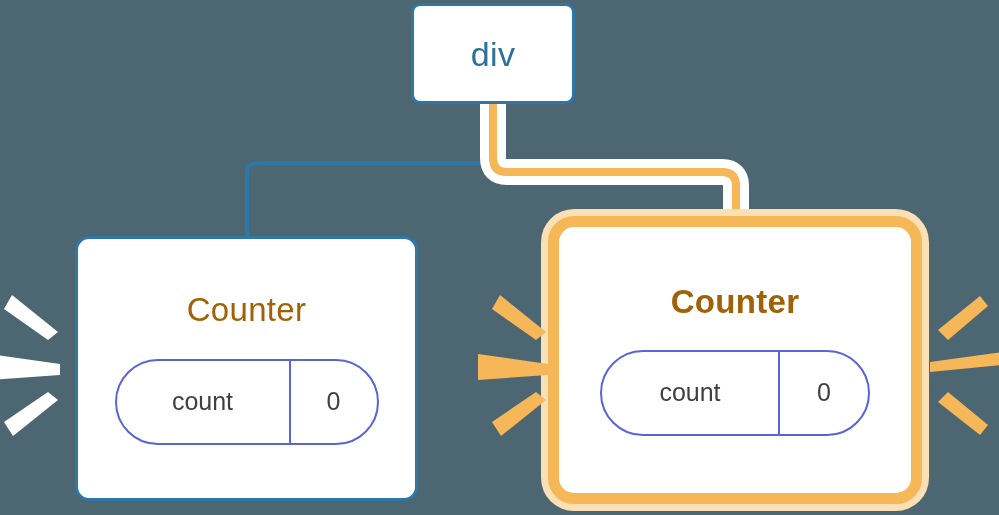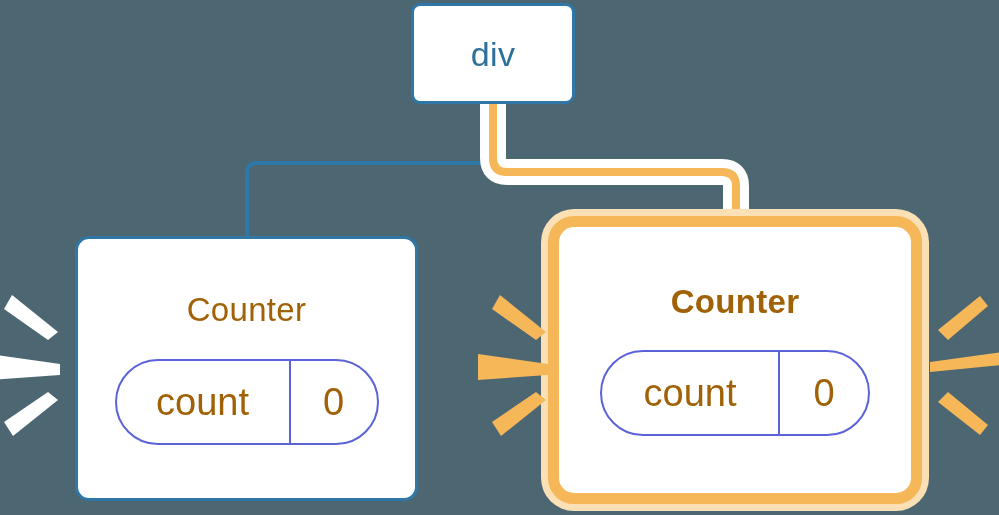--- a/index.html
+++ b/index.html
@@ -79,22 +79,22 @@
     align-items: stretch;
     border: 2px solid #5c63d8;
     border-radius: 999px;
     height: 82px;
     overflow: hidden;
   }
   .pill-key, .pill-val {
     display: flex;
     align-items: center;
     justify-content: center;
-    color: #a16207;
-    font-size: 38px;
+    color: #404040;
+    font-size: 25px;
     line-height: 1;
   }
   .pill-key { width: 172px; }
   .pill-val { width: 86px; border-left: 2px solid #5c63d8; }
   #pill-right .pill-key { width: 176px; }
   #pill-right .pill-val { width: 88px; }
   .sparks {
     position: absolute;
     pointer-events: none;
   }

